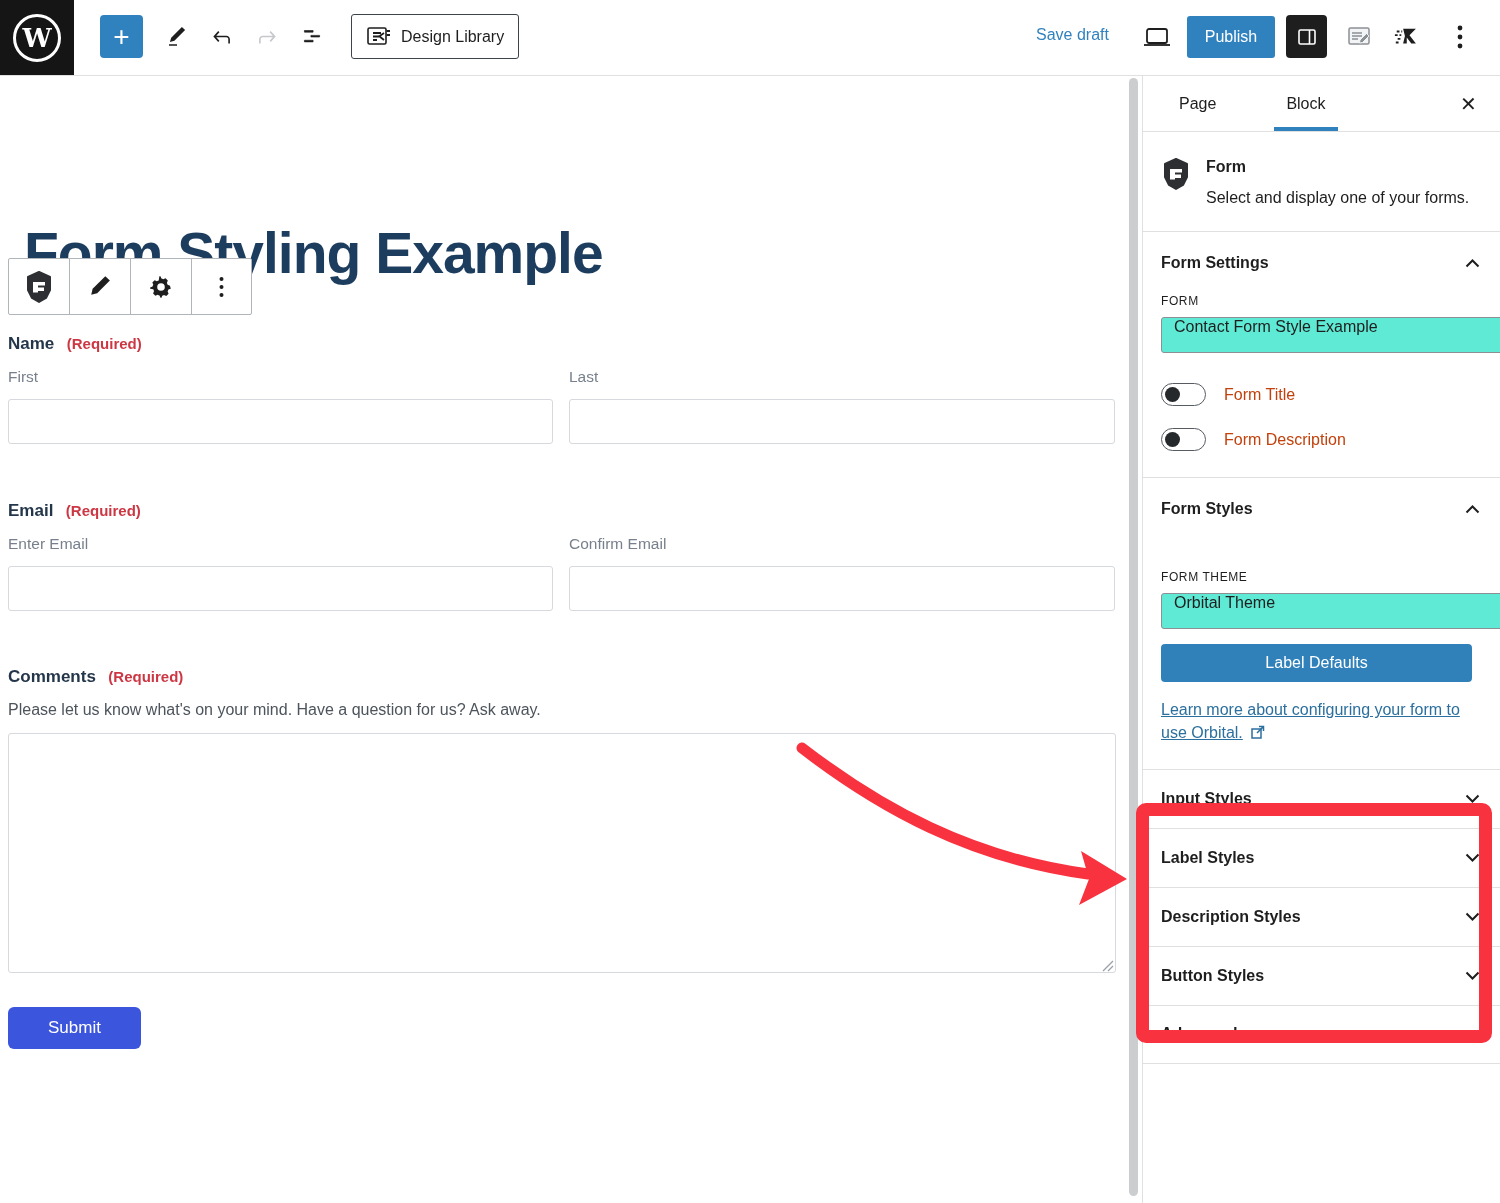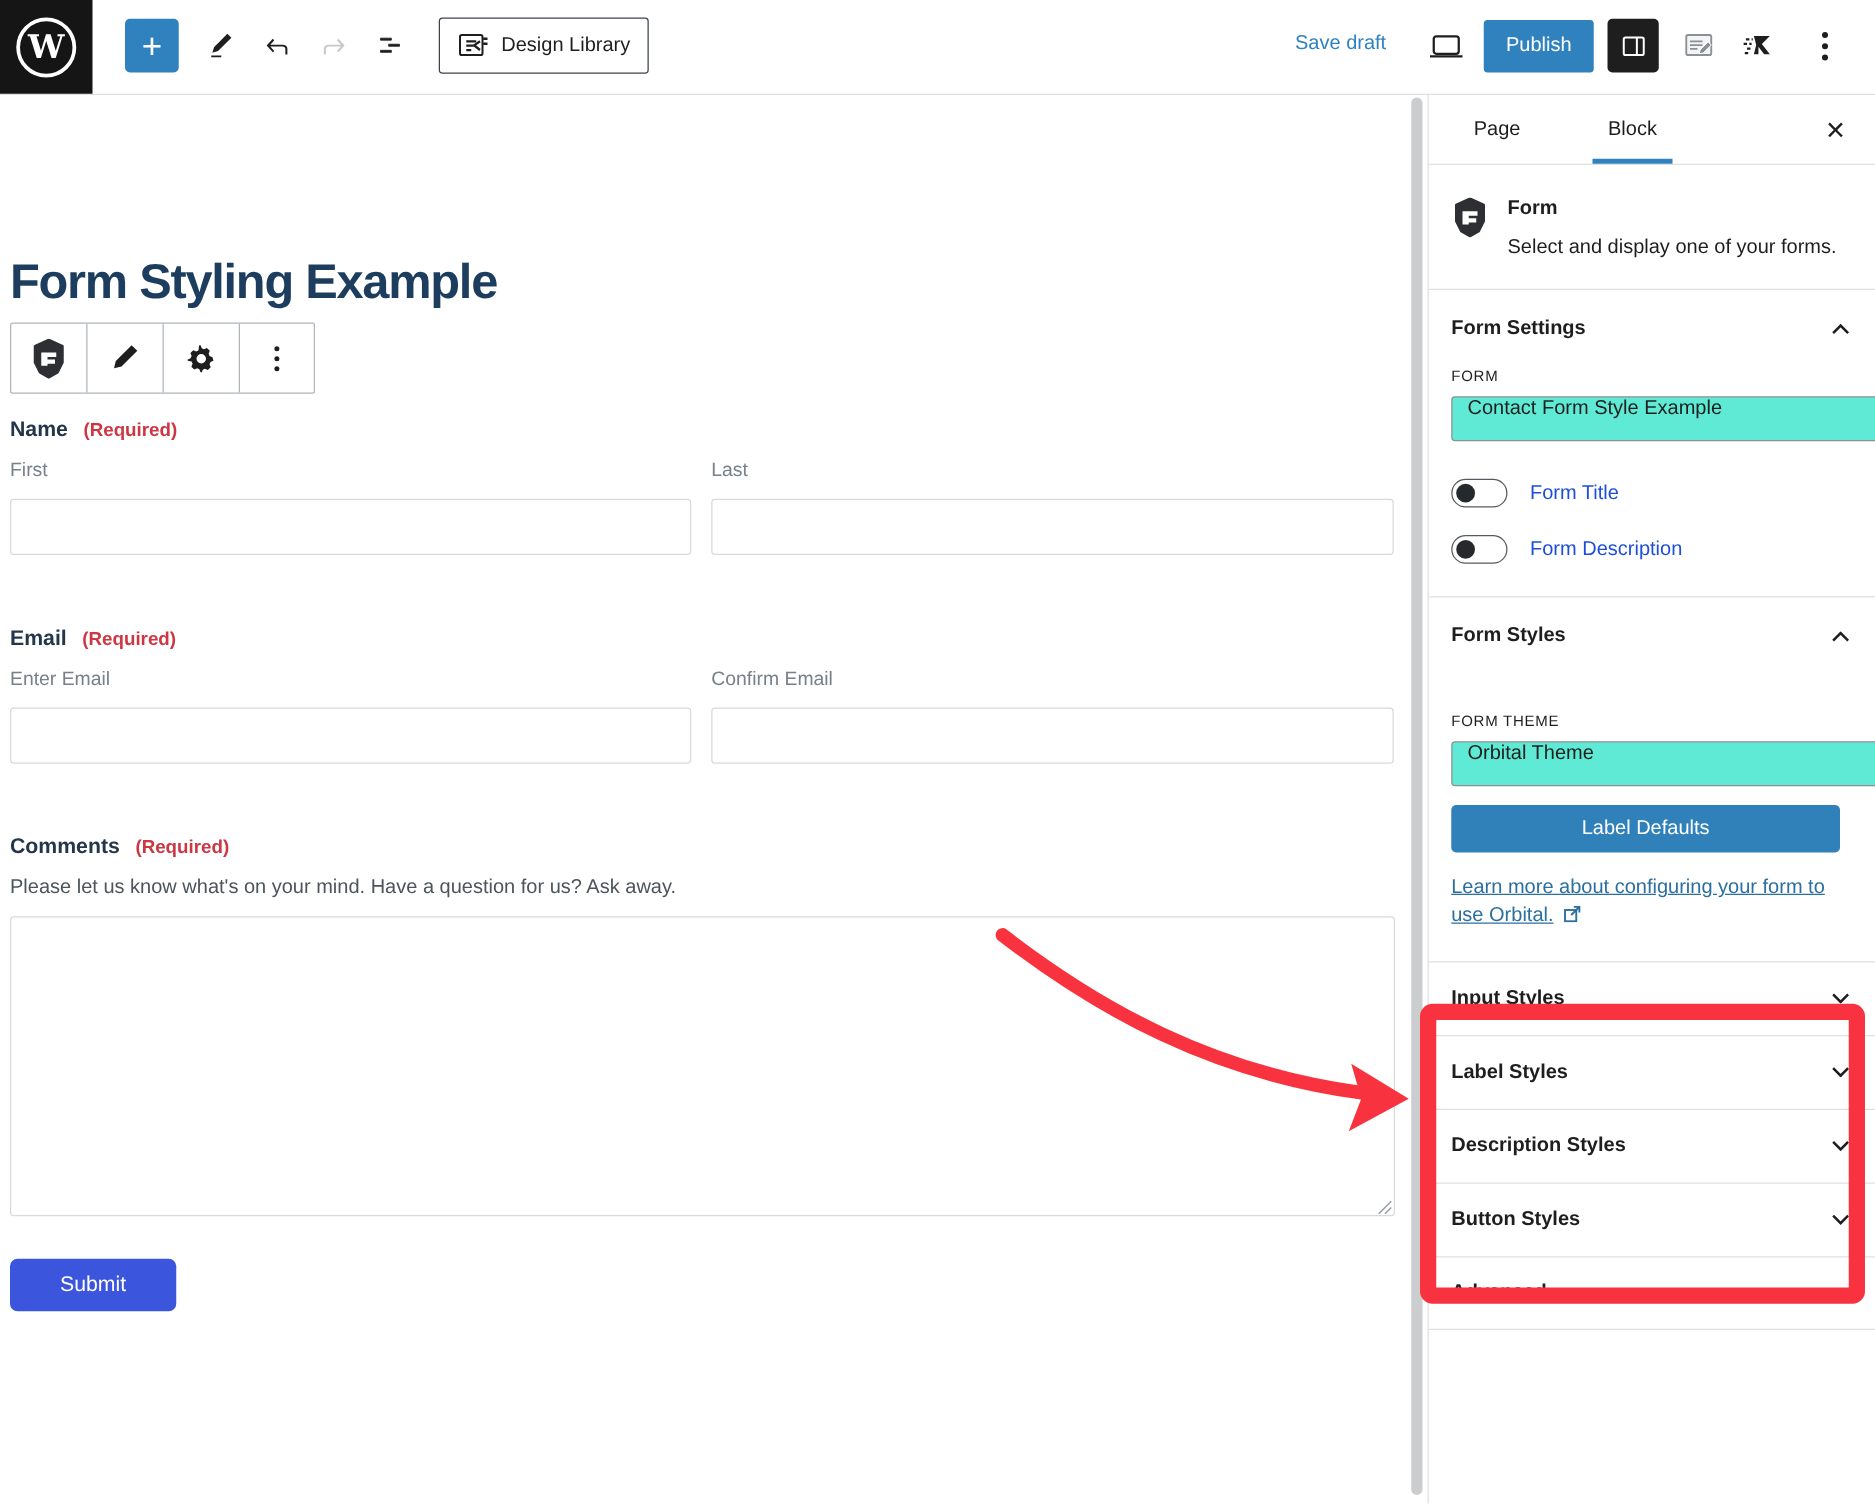--- a/index.html
+++ b/index.html
@@ -12,21 +12,21 @@
   .wp-circle{width:42px;height:42px;border:3px solid #fff;border-radius:50%;color:#fff;display:flex;align-items:center;justify-content:center;font-family:"DejaVu Serif",serif;font-size:26px;font-weight:700;}
   .inserter{position:absolute;left:100px;top:15px;width:43px;height:43px;background:#3082bf;border:none;border-radius:4px;color:#fff;font-size:28px;line-height:40px;text-align:center;cursor:pointer;}
   .tool-icon{position:absolute;top:15px;width:43px;height:43px;display:flex;align-items:center;justify-content:center;background:none;border:none;cursor:pointer;}
   .design-lib{position:absolute;left:351px;top:14px;height:45px;display:flex;align-items:center;gap:9px;padding:0 14px;background:#fff;border:1px solid #3c434a;border-radius:3px;font-size:16px;color:#1e1e1e;cursor:pointer;}
   .save-draft{position:absolute;left:1030px;top:25px;font-size:16px;color:#3082bf;background:none;border:none;cursor:pointer;}
   .publish-btn{position:absolute;left:1187px;top:16px;width:88px;height:42px;background:#3082bf;color:#fff;border:none;border-radius:3px;font-size:16px;cursor:pointer;}
   .settings-toggle{position:absolute;left:1286px;top:15px;width:41px;height:43px;background:#1e1e1e;border:none;border-radius:4px;display:flex;align-items:center;justify-content:center;cursor:pointer;}
 
   
   .canvas{position:absolute;left:0;top:76px;width:1128px;height:1127px;background:#fff;}
-  .page-title{position:absolute;left:8px;top:128px;font-size:39px;font-weight:700;letter-spacing:-1px;color:#1d3d5f;margin:0;}
+  .page-title{position:absolute;left:8px;top:128px;font-size:57px;font-weight:700;letter-spacing:-1px;color:#1d3d5f;margin:16px;}
   .block-toolbar{position:absolute;left:8px;top:182px;height:55px;display:flex;background:#fff;border:1px solid #b0b5ba;border-radius:2px;z-index:10;}
   .bt-cell{width:61px;height:55px;display:flex;align-items:center;justify-content:center;border-right:1px solid #b0b5ba;background:none;border-top:none;border-bottom:none;border-left:none;cursor:pointer;}
   .bt-cell:last-child{border-right:none;}
 
   .f-label{font-size:17px;font-weight:700;color:#24364a;}
   .f-req{font-size:15px;font-weight:600;color:#cd3743;margin-left:8px;}
   .sublabel{font-size:15.5px;color:#77808c;}
   .t-input{position:absolute;height:45px;background:#fff;border:1px solid #d6d9dd;border-radius:3px;box-sizing:border-box;font-size:16px;padding:0 12px;color:#333;}
   .t-area{position:absolute;left:8px;top:657px;width:1108px;height:240px;background:#fff;border:1px solid #d6d9dd;border-radius:3px;box-sizing:border-box;resize:none;font-family:"Liberation Sans",sans-serif;font-size:16px;padding:10px 12px;color:#333;}
   .resize-grip{position:absolute;left:1100px;top:884px;width:14px;height:12px;z-index:3;}
@@ -46,21 +46,21 @@
   .bc-title{font-size:16px;font-weight:600;color:#1e1e1e;margin:2px 0 10px 0;}
   .bc-desc{font-size:16px;color:#1e1e1e;line-height:1.45;margin:0;}
   .panel-head{display:flex;align-items:center;justify-content:space-between;padding:22px 20px 8px 18px;background:none;border:none;width:100%;box-sizing:border-box;cursor:pointer;}
   .panel-title{font-size:16px;font-weight:600;color:#1e1e1e;}
   .ctl-label{display:block;font-size:12px;font-weight:500;letter-spacing:.6px;color:#1e1e1e;text-transform:uppercase;margin:14px 0 9px 0;}
   .sb-select{display:flex;align-items:flex-start;justify-content:space-between;width:375px;height:36px;border:1px solid #8c8f94;border-radius:3px;padding:0 12px;box-sizing:border-box;font-size:16px;color:#1e1e1e;background:#5eead4;cursor:pointer;}
   .sb-pad{padding:0 18px;}
   .toggle-row{display:flex;align-items:center;gap:18px;margin:22px 0;}
   .toggle{position:relative;width:45px;height:23px;border:1.5px solid #565b61;border-radius:12px;background:#fff;box-sizing:border-box;cursor:pointer;}
   .toggle .knob{position:absolute;left:3px;top:2.5px;width:15px;height:15px;border-radius:50%;background:#26292c;}
-  .toggle-label{font-size:16px;color:#1d4ed8;}
+  .toggle-label{font-size:16px;color:#c2410c;}
   .divider{height:1px;background:#e0e0e0;}
   .reset-btn{display:block;width:311px;height:38px;margin:15px 0 0 0;background:#3081ba;color:#fff;border:none;border-radius:4px;font-size:16px;cursor:pointer;}
   .learn-link{display:inline;font-size:16px;line-height:1.45;color:#2b6f9e;text-decoration:underline;cursor:pointer;}
   .collapsed-row{display:flex;align-items:center;justify-content:space-between;width:100%;height:59px;padding:0 20px 0 18px;box-sizing:border-box;background:none;border:none;border-top:1px solid #e0e0e0;cursor:pointer;}
   .collapsed-row .panel-title{font-size:16px;font-weight:600;color:#1e1e1e;}
 
   
   .red-rect{position:absolute;left:1136px;top:803px;width:356px;height:240px;border:13px solid #f8333f;border-radius:10px;box-sizing:border-box;z-index:40;pointer-events:none;}
   .arrow-svg{position:absolute;left:0;top:0;width:1500px;height:1203px;z-index:41;pointer-events:none;}
 </style>

